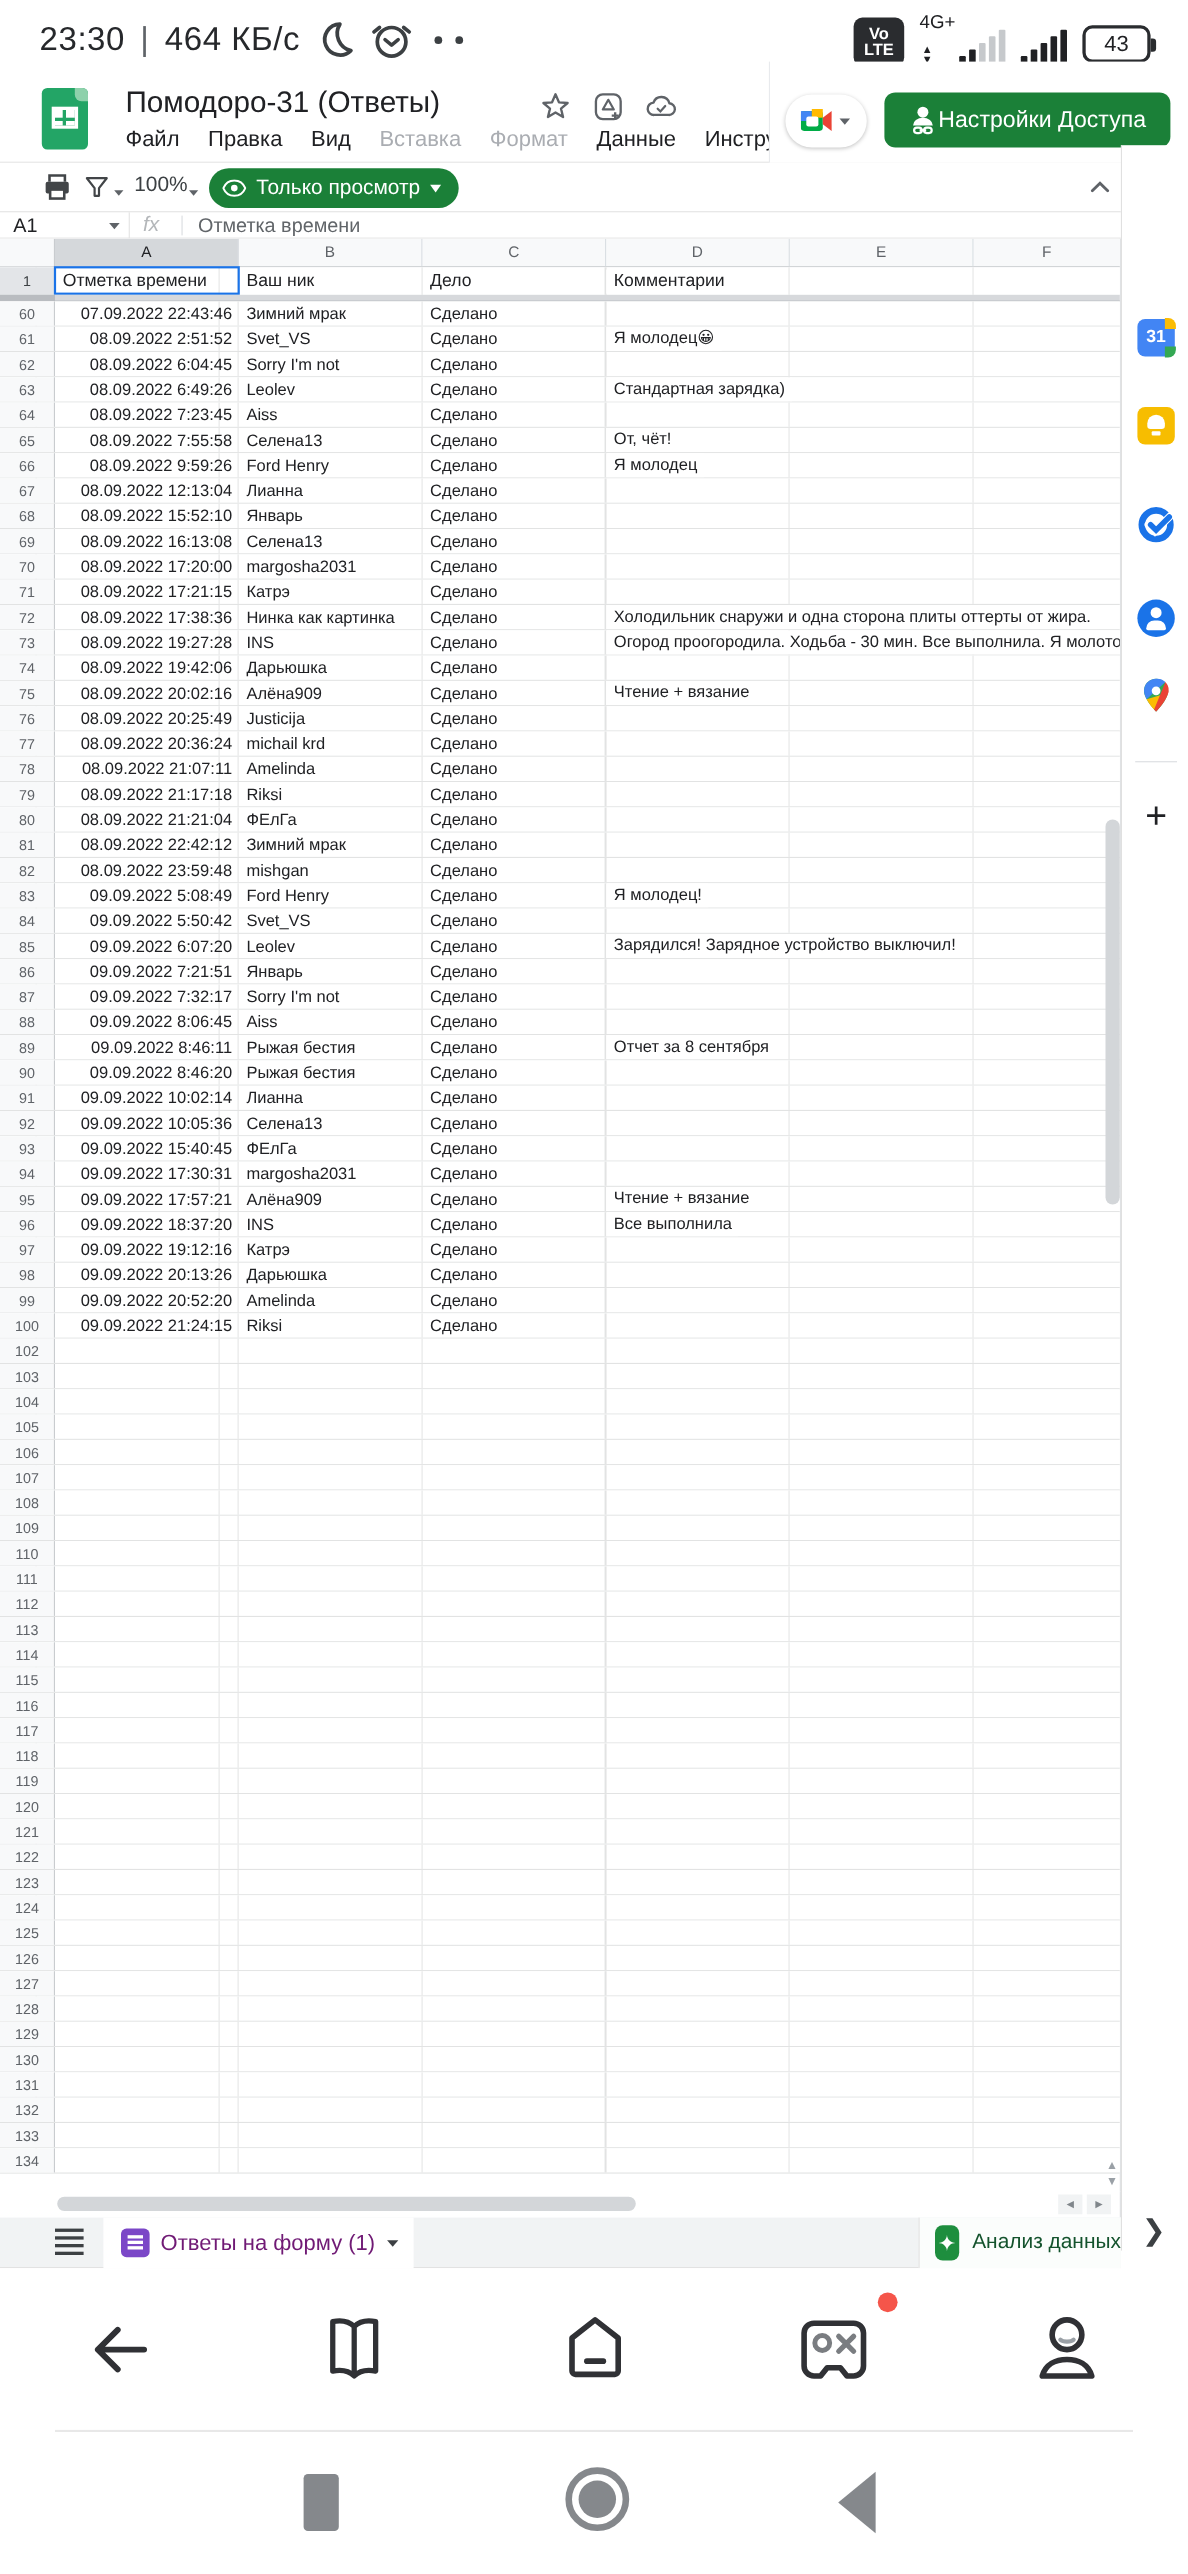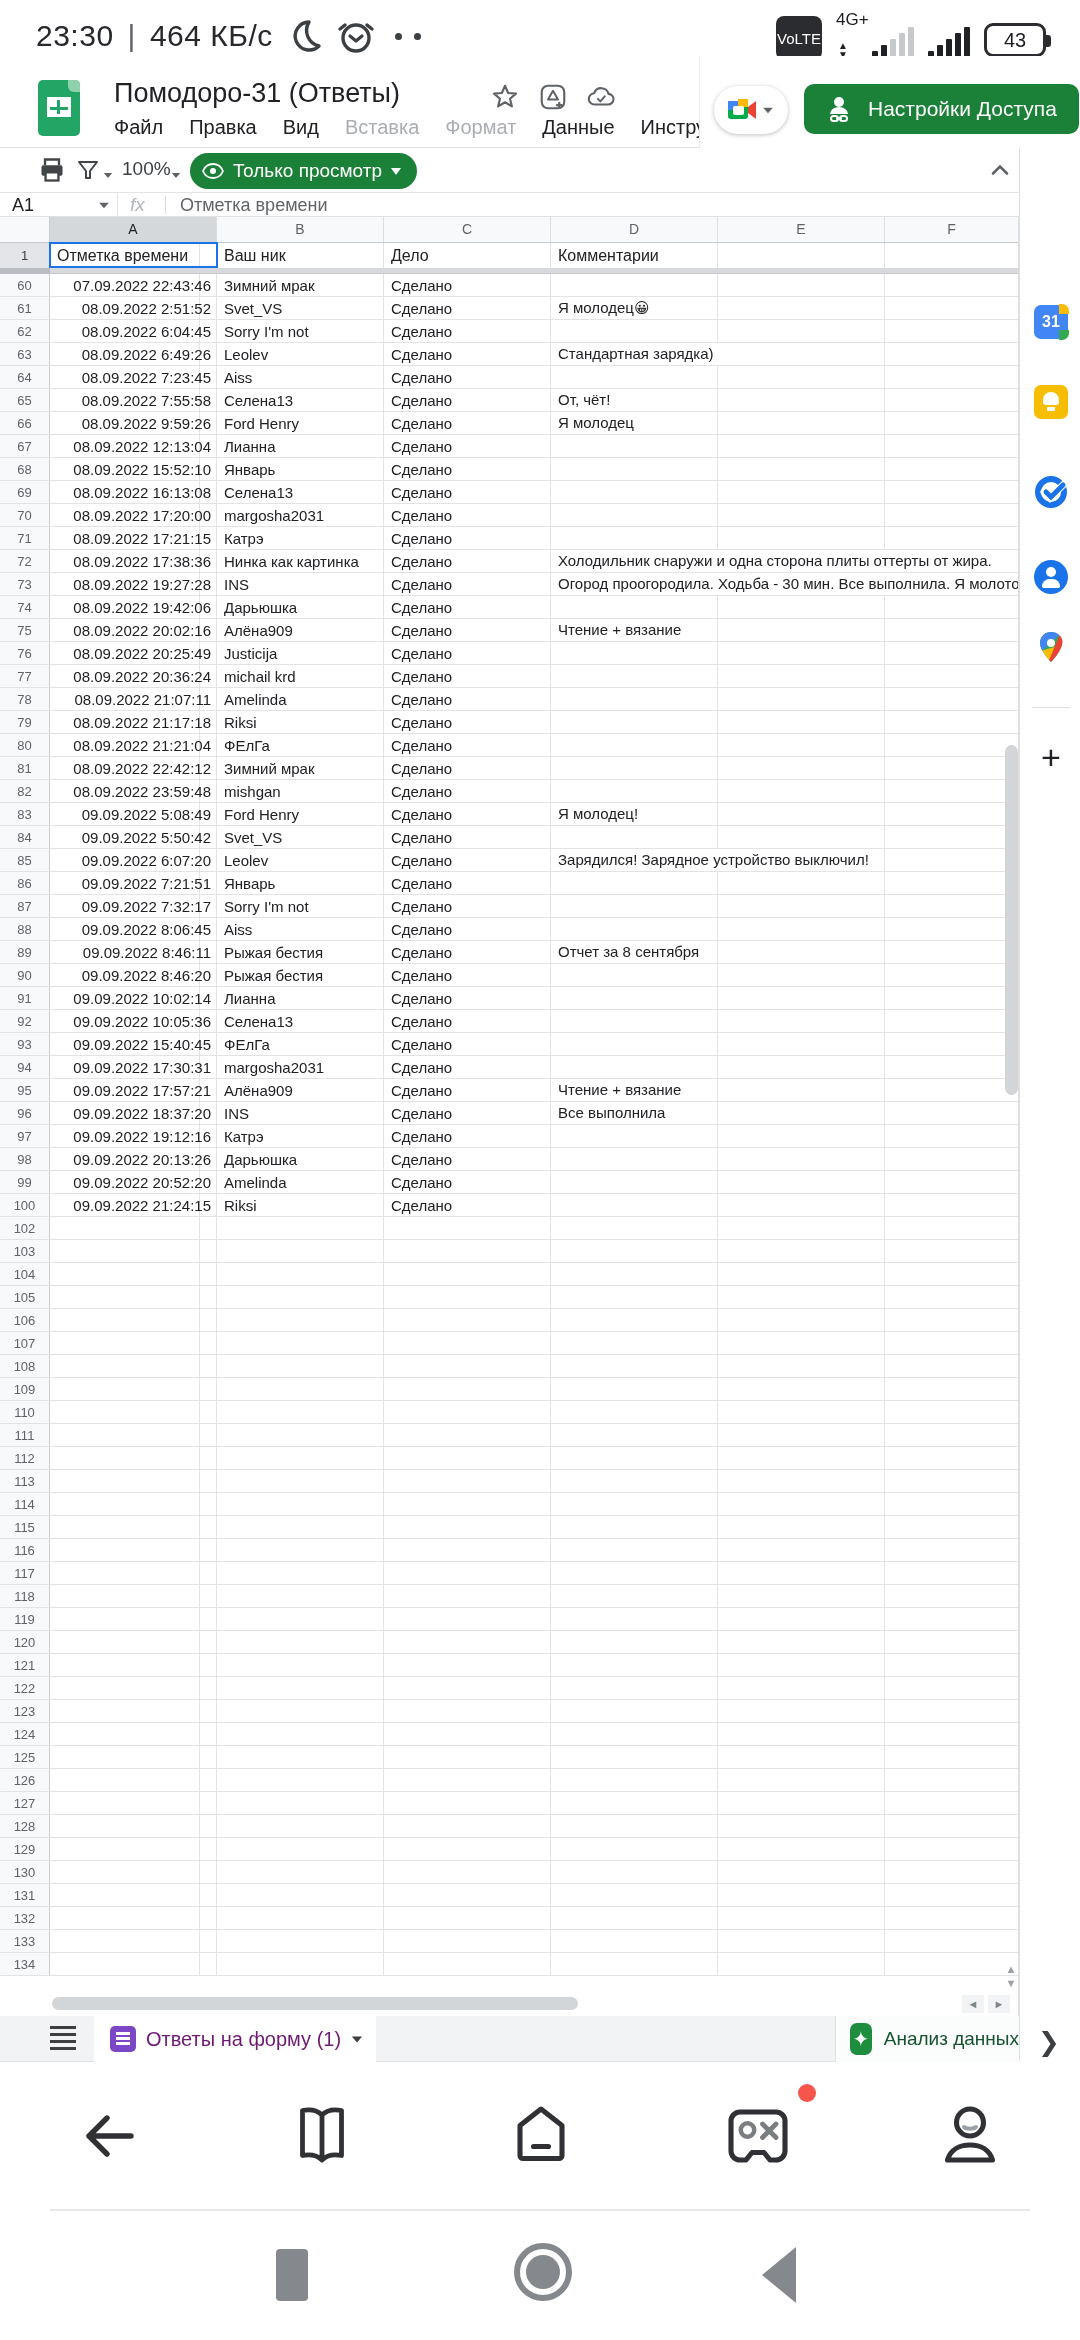--- a/index.html
+++ b/index.html
@@ -9,21 +9,21 @@
 
   
   #statusbar { position:absolute; left:0; top:0; width:1080px; height:70px; background:#fff; }
   #sb-left { position:absolute; left:36px; top:16px; height:40px; display:flex; align-items:center; gap:14px;
     font-size:30px; font-weight:500; color:#26282b; letter-spacing:.5px; }
   .sb-ico { display:inline-flex; align-items:center; }
   #sb-dots { display:flex; gap:12px; margin-left:6px; }
   #sb-dots i { width:7px; height:7px; border-radius:50%; background:#3c4043; }
   #sb-right { position:absolute; right:34px; top:12px; height:48px; display:flex; align-items:flex-end; gap:14px; }
   #volte { width:46px; height:44px; background:#2a2c2f; border-radius:8px; color:#fff; display:flex;
-    flex-direction:row; align-items:center; justify-content:center; font-size:15px; font-weight:400; line-height:15px; }
+    flex-direction:column; align-items:center; justify-content:center; font-size:15px; font-weight:700; line-height:15px; }
   .siggroup { display:flex; align-items:flex-end; gap:3px; height:44px; }
   .bar { width:6px; background:#202124; border-radius:1px; }
   .bar.dim { background:#c6c9cc; }
   #net4g { position:relative; width:78px; height:48px; }
   #net4g .lbl { position:absolute; left:0; top:-2px; font-size:17px; font-weight:500; color:#202124; }
   #net4g .updown { position:absolute; left:2px; bottom:1px; font-size:10px; color:#202124; line-height:9px; }
   #net4g .siggroup { position:absolute; right:0; bottom:0; }
   #battery { position:relative; width:62px; height:34px; border:3px solid #2a2c2f; border-radius:9px; margin-bottom:3px;
     display:flex; align-items:center; justify-content:center; font-size:20px; font-weight:500; }
   #battery:after { content:""; position:absolute; right:-8px; top:9px; width:5px; height:12px; background:#2a2c2f; border-radius:0 3px 3px 0; }
@@ -38,21 +38,21 @@
   #sheetslogo .grid:after { content:""; position:absolute; left:7px; top:0; width:3px; height:14px; background:#23a566; }
   #doctitle { position:absolute; left:114px; top:8px; font-size:27px; color:#202124; }
   #title-icons { position:absolute; left:490px; top:12px; display:flex; gap:18px; color:#5f6368; }
   #menubar { position:absolute; left:114px; top:46px; display:flex; gap:26px; font-size:20px; color:#202124; white-space:nowrap; }
   .menu-item { cursor:default; }
   .menu-item.disabled { color:#aaadb2; }
   #header-overlay { position:absolute; left:699px; top:-14px; width:381px; height:92px; background:#fff; border-left:1px solid #e8eaed; }
   #meet-pill { position:absolute; left:14px; top:30px; width:74px; height:48px; background:#fff; border-radius:24px;
     box-shadow:0 1px 4px rgba(0,0,0,.25); display:flex; align-items:center; justify-content:center; gap:4px; }
   #share-btn { position:absolute; left:104px; top:28px; height:50px; padding:0 22px; background:#1b8038; border-radius:10px;
-    color:#fff; display:flex; align-items:center; gap:16px; font-size:21px; font-weight:500; white-space:nowrap; }
+    color:#fff; display:flex; align-items:center; gap:1px; font-size:21px; font-weight:500; white-space:nowrap; }
 
   
   #toolbar { position:absolute; left:0; top:148px; width:1019px; height:44px; background:#fff; }
   #tb-print { position:absolute; left:38px; top:8px; color:#424548; }
   #tb-filter { position:absolute; left:76px; top:10px; color:#424548; }
   .caret { width:0; height:0; border-left:6px solid transparent; border-right:6px solid transparent; border-top:7px solid #5f6368; display:inline-block; }
   #tb-filter-caret { position:absolute; left:102px; top:24px; }
   #tb-zoom { position:absolute; left:122px; top:10px; font-size:19px; color:#3c4043; }
   #tb-zoom-caret { position:absolute; left:170px; top:24px; }
   #viewonly-pill { position:absolute; left:190px; top:5px; height:36px; padding:0 16px 0 12px; background:#1b8038; border-radius:18px;
@@ -112,21 +112,21 @@
   #formsicon { width:26px; height:26px; background:#7b47c7; border-radius:5px; position:relative; }
   #formsicon:before { content:""; position:absolute; left:6px; top:6px; width:14px; height:3px; background:#fff; box-shadow:0 5px 0 #fff,0 10px 0 #fff; }
   #sheettab .lbl { color:#701a75; font-size:20px; font-weight:500; white-space:nowrap; }
   #sheettab .caret { border-top-color:#3c4043; transform:scale(.85); }
   #analyze { position:absolute; left:835px; top:0; width:184px; height:46px; background:#fbfdfc; border-left:1px solid #e0e0e0;
     display:flex; align-items:center; gap:12px; padding-left:14px; }
   #analyze .ic { width:32px; height:32px; background:#1e8e3e; border-radius:7px; color:#fff; font-size:20px; display:flex; align-items:center; justify-content:center; }
   #analyze .lbl { color:#14532d; font-size:19px; white-space:nowrap; }
 
   
-  #sidepanel { position:absolute; left:1019px; top:147px; width:61px; height:1914px; background:#fff; border-left:1px solid #e0e0e0; }
+  #sidepanel { position:absolute; left:1019px; top:132px; width:61px; height:1914px; background:#fff; border-left:1px solid #e0e0e0; }
   .sp-ic { position:absolute; left:14px; width:34px; height:34px; }
   #sp-cal { top:158px; background:#4285f4; border-radius:7px; color:#fff; font-size:16px; font-weight:700; display:flex; align-items:center; justify-content:center; }
   #sp-cal:before { content:""; position:absolute; right:-1px; top:-1px; width:10px; height:10px; background:#fbbc04; border-radius:0 7px 0 0; }
   #sp-cal:after { content:""; position:absolute; right:-1px; bottom:-1px; width:10px; height:10px; background:#34a853; border-radius:0 0 7px 0; }
   #sp-keep { top:238px; background:#f7bd00; border-radius:7px; }
   #sp-keep:before { content:""; position:absolute; left:9px; top:7px; width:16px; height:13px; background:#fff; border-radius:8px 8px 3px 3px; }
   #sp-keep:after { content:""; position:absolute; left:13px; top:22px; width:8px; height:4px; background:#fff; border-radius:1px; }
   #sp-tasks { top:328px; }
   #sp-contacts { top:413px; background:#1a73e8; border-radius:50%; }
   #sp-contacts:before { content:""; position:absolute; left:12px; top:7px; width:10px; height:10px; background:#fff; border-radius:50%; }

